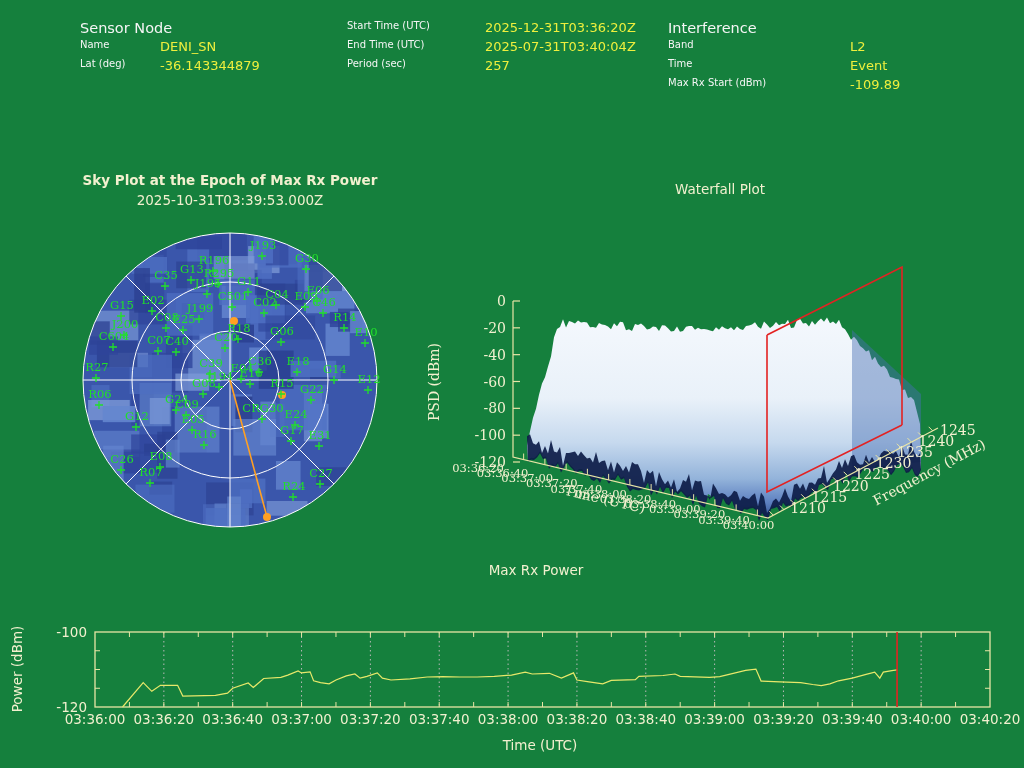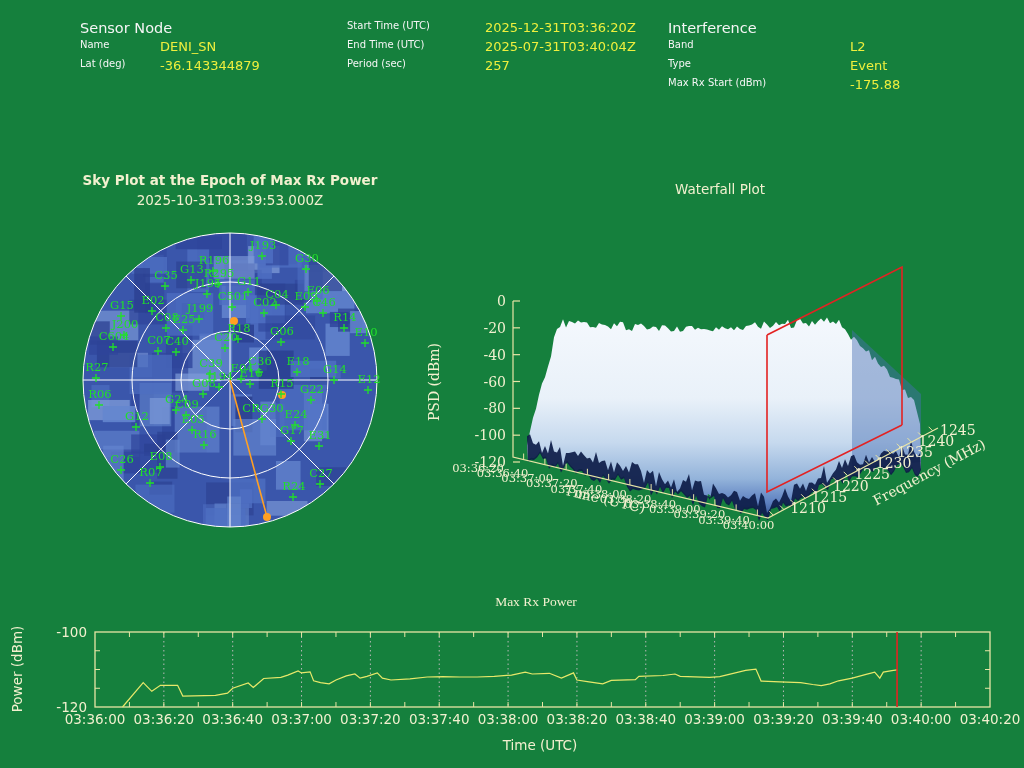--- a/index.html
+++ b/index.html
@@ -36,32 +36,32 @@
       <span class="hdr-lbl">End Time (UTC)</span><span class="hdr-val">2025-07-31T03:40:04Z</span></div>
     <div class="hdr-row">
       <span class="hdr-lbl">Period (sec)</span><span class="hdr-val">257</span></div>
   </div>
 
   <div class="hdr-section sec3" style="left:668px;">
     <div class="hdr-title">Interference</div>
     <div class="hdr-row">
       <span class="hdr-lbl">Band</span><span class="hdr-val">L2</span></div>
     <div class="hdr-row">
-      <span class="hdr-lbl">Type</span><span class="hdr-val">Event</span></div>
-    <div class="hdr-row">
-      <span class="hdr-lbl">Max Rx Start (dBm)</span><span class="hdr-val">-175.88</span></div>
+      <span class="hdr-lbl">Time</span><span class="hdr-val">Event</span></div>
+    <div class="hdr-row">
+      <span class="hdr-lbl">Max Rx Start (dBm)</span><span class="hdr-val">-109.89</span></div>
   </div>
 
   <div class="ptxt" style="left:70px;top:172px;width:320px;font-weight:bold;">Sky Plot at the Epoch of Max Rx Power</div>
   <div class="ptxt" style="left:70px;top:192px;width:320px;">2025-10-31T03:39:53.000Z</div>
   <div class="ptxt" style="left:640px;top:181px;width:160px;">Waterfall Plot</div>
   <div class="ptxt serif rot" style="left:379px;top:374px;width:110px;font-size:14px;transform:rotate(-90deg);">PSD (dBm)</div>
   <div class="ptxt serif rot" style="left:545px;top:491px;width:120px;font-size:14px;transform:rotate(13deg);">Time (UTC)</div>
   <div class="ptxt serif rot" style="left:849px;top:464px;width:160px;font-size:14px;transform:rotate(-28deg);">Frequency (MHz)</div>
-  <div class="ptxt" style="left:436px;top:594px;width:200px;font-family:Liberation Serif, serif;">Max Rx Power</div>
+  <div class="ptxt" style="left:436px;top:562px;width:200px;">Max Rx Power</div>
   <div class="ptxt rot" style="left:-38px;top:661px;width:110px;transform:rotate(-90deg);">Power (dBm)</div>
   <div class="ptxt" style="left:440px;top:737px;width:200px;">Time (UTC)</div>
 
   <svg id="scene" width="1024" height="768" viewBox="0 0 1024 768">
     <defs>
       <clipPath id="skyclip">
           <circle cx="230" cy="380" r="147"></circle>
         </clipPath>
       <linearGradient id="surfgrad" x1="0" y1="0" x2="0" y2="1">
         <stop offset="0%" stop-color="#f4f8fd"></stop>

